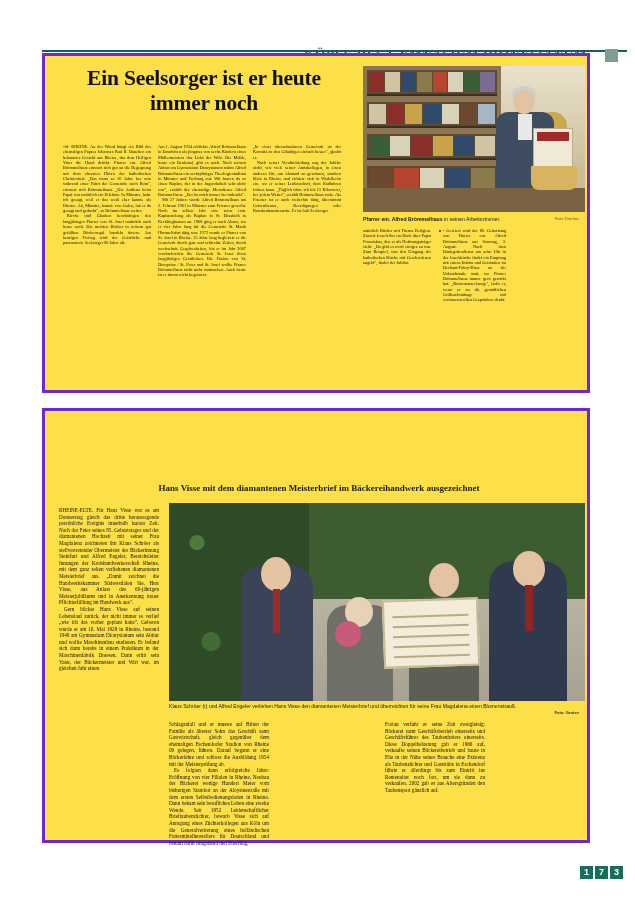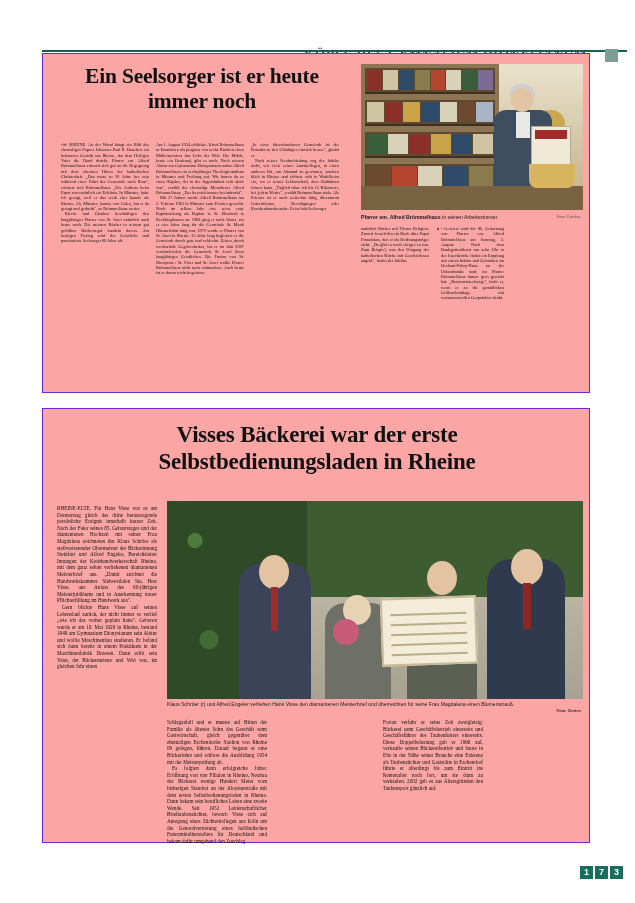--- a/index.html
+++ b/index.html
@@ -45,22 +45,22 @@
   .section-square {
     position: absolute;
     right: 17px; top: 27px;
     width: 13px; height: 13px;
     background: #7d9e93;
   }
 
   
   .article {
     position: absolute;
-    background: #fca5a5;
-    border: 1px solid #6d28d9;
+    background: #fde047;
+    border: 3px solid #6d28d9;
   }
   #article-1 { left: 42px; top: 53px; width: 548px; height: 340px; }
   #article-2 { left: 42px; top: 408px; width: 548px; height: 435px; }
 
   .headline {
     text-align: center;
     font-weight: bold;
     color: #111;
     letter-spacing: -0.2px;
   }
@@ -387,21 +387,21 @@
     </div>
 
     <div class="mv-stamp" id="mv-1">
       <span class="mv-logo">MV</span>
       <span class="mv-date">vom 01.08.14</span>
     </div>
   </div>
 
   <div class="article" id="article-2">
 
-    <div class="headline" id="a2-headline">Visses Bäckerei war der erste Selbstbedienungsladen in Rheine</div>
+    <div class="subhead" id="a2-subhead">Hans Visse mit dem diamantenen Meisterbrief im Bäckereihandwerk ausgezeichnet</div>
 
     <div id="a2-photo">
       <div class="a2-bg"></div>
       <div class="a2-hedge"></div>
       <div class="a2-ivy"></div>
 
       <div class="a2-p" style="left:72px; width:72px; height:136px;
            background:#3a4358; border-radius:22px 22px 0 0;"></div>
       <div class="a2-head" style="left:92px; top:54px; width:30px; height:34px;"></div>
       <div style="position:absolute; left:104px; top:86px; width:7px; height:44px;

